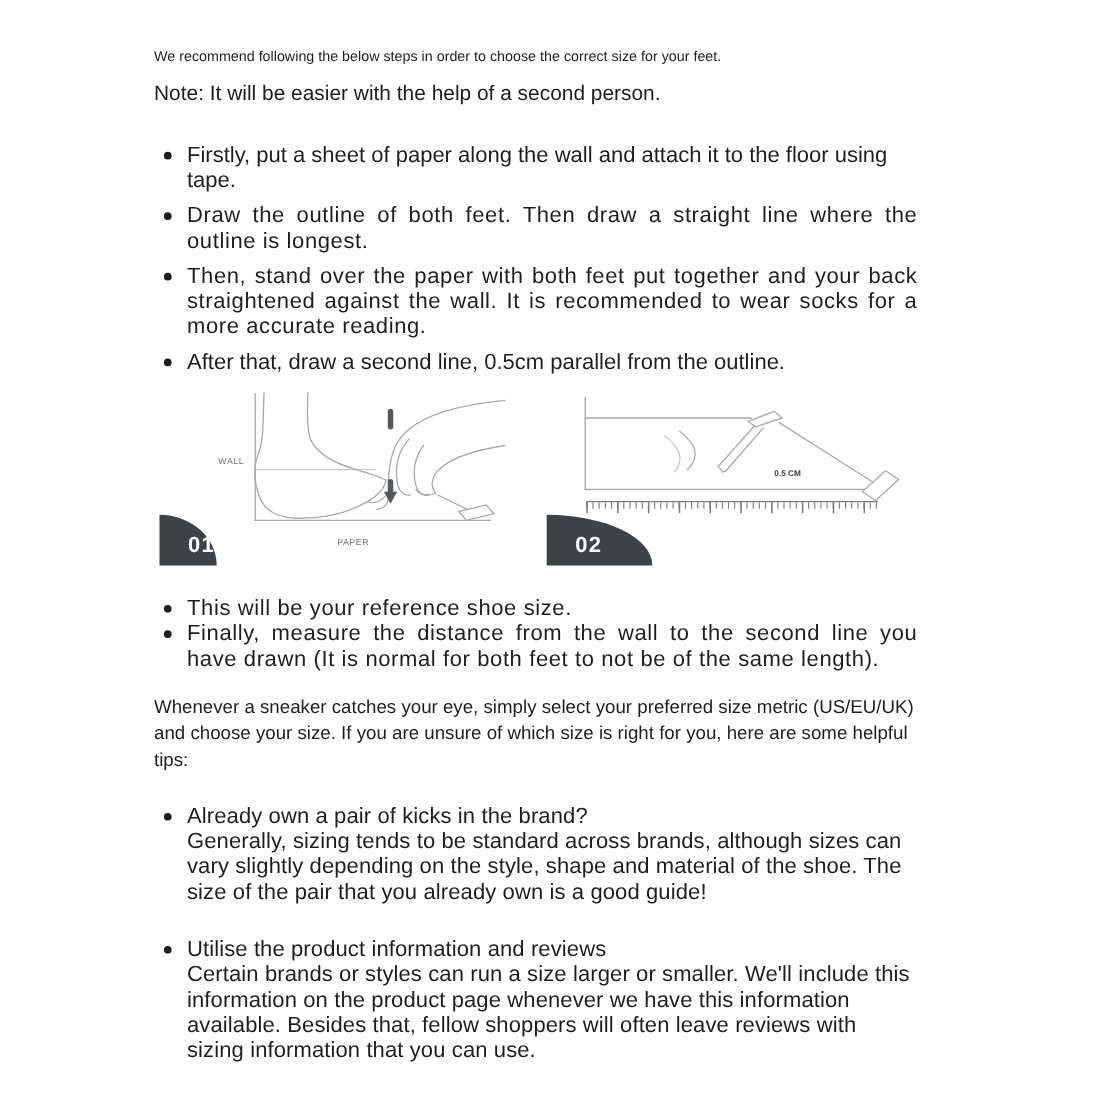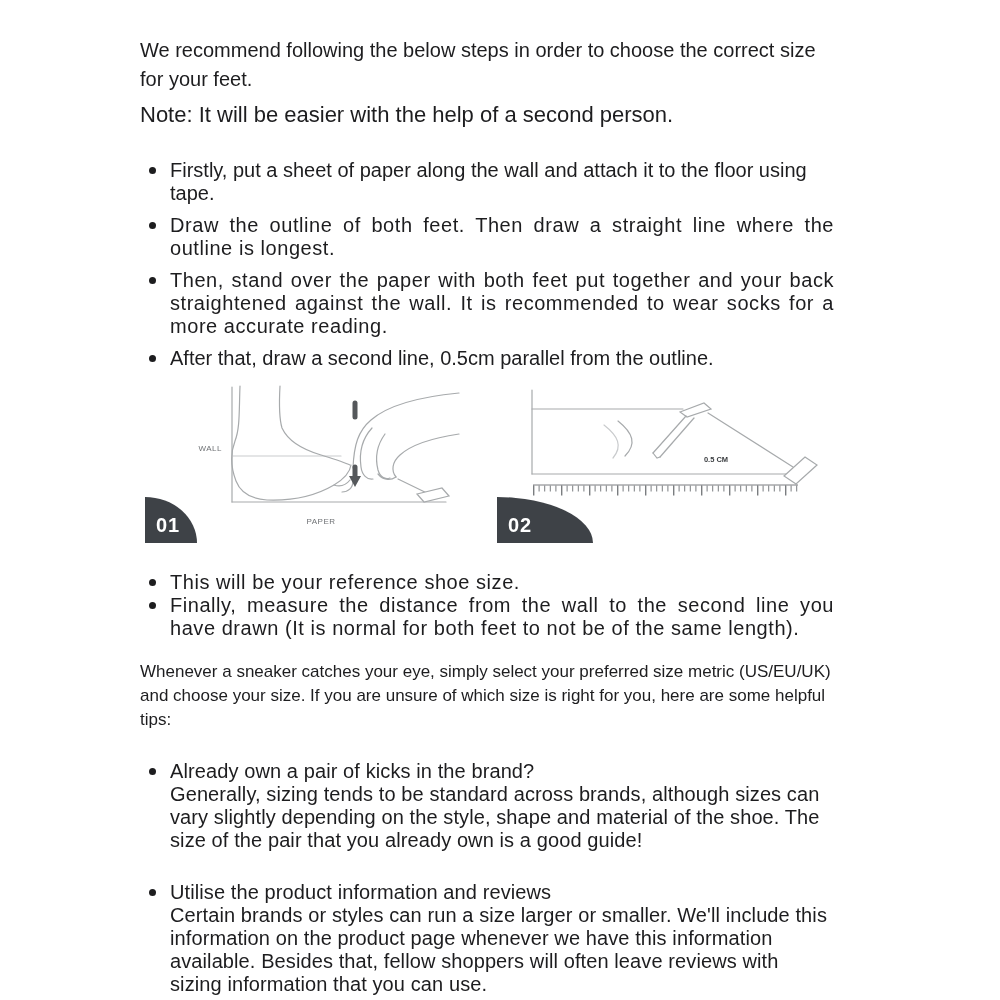--- a/index.html
+++ b/index.html
@@ -17,27 +17,27 @@
   .page {
     position: relative;
     width: 1000px;
     height: 1000px;
     box-sizing: border-box;
     padding: 36px 0 0 140px;
   }
   .intro {
     margin: 0;
     width: 697px;
-    font-size: 20px;
+    font-size: 13px;
     line-height: 29px;
   }
   .note {
     margin: 6px 0 0 0;
     width: 697px;
-    font-size: 22px;
+    font-size: 19px;
     line-height: 29px;
   }
   ul.bullets {
     list-style: none;
     margin: 30px 0 0 0;
     padding: 0;
     width: 694px;
     font-size: 20px;
     line-height: 23px;
   }
@@ -77,21 +77,21 @@
     top: 113px;
     width: 52px;
     height: 46px;
     background: #3e4247;
     border-radius: 0 100% 0 0;
   }
   .badge1 { left: 145px; }
   .badge2 { left: 497px; padding-left: 44px; }
   .badge span {
     position: absolute;
-    left: 11px;
+    left: 26px;
     bottom: 6px;
     color: #ffffff;
     font-size: 20px;
     font-weight: bold;
     letter-spacing: 1px;
   }
   ul.post {
     margin-top: 27px;
   }
   ul.post li {

